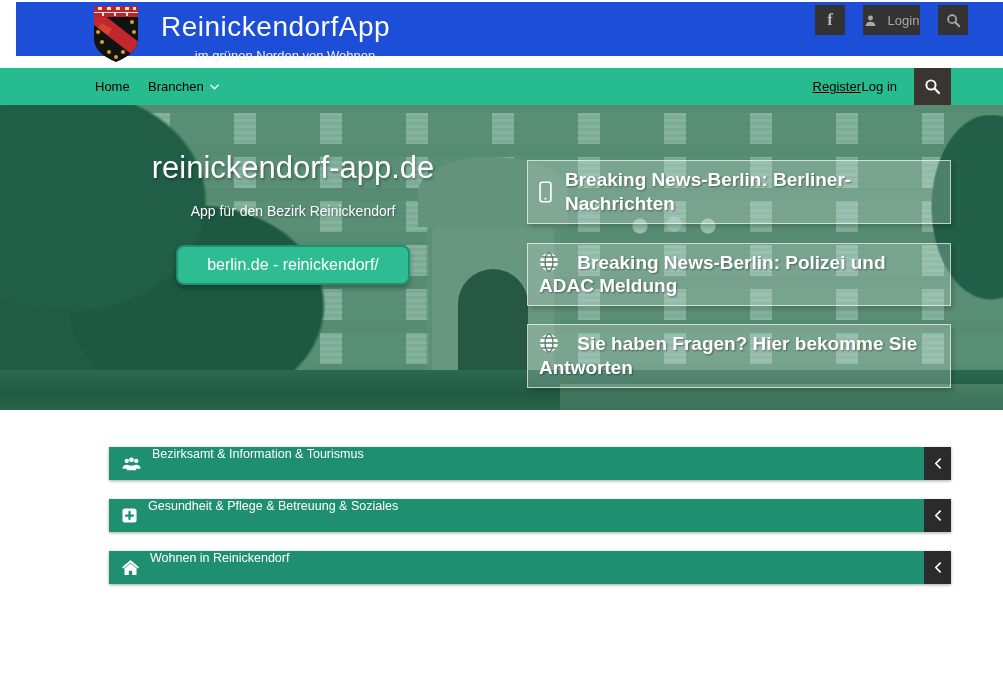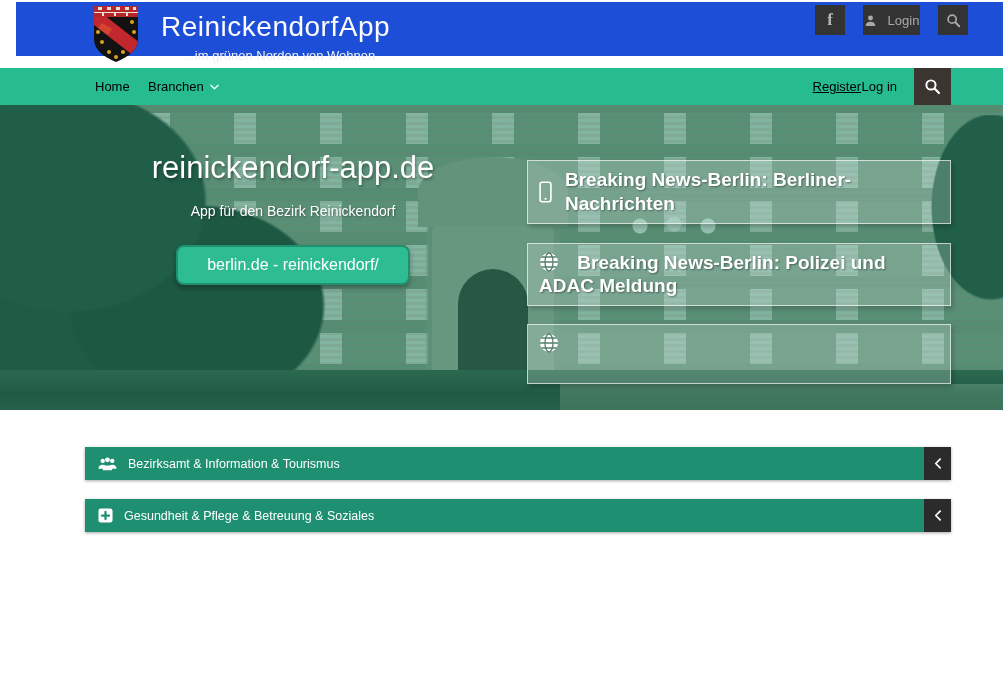--- a/index.html
+++ b/index.html
@@ -65,21 +65,21 @@
   .hero-right{position:absolute;left:527px;top:55px;width:424px;z-index:3;}
   .banner{box-sizing:border-box;background:rgba(230,242,236,.22);border:1px solid rgba(255,255,255,.65);box-shadow:2px 3px 5px rgba(0,0,0,.2);padding:7px 11px;color:#fff;font-size:19px;font-weight:bold;line-height:1.25;text-shadow:1px 1px 2px rgba(0,0,0,.4);cursor:pointer;}
   .banner .b-icon{display:inline-block;vertical-align:-3px;margin-right:13px;}
   .b1{min-height:42px;margin-bottom:19px;display:flex;align-items:center;}
   .b1 .b-icon{flex:0 0 auto;}
   .b2{min-height:60px;margin-bottom:18px;}
   .b3{min-height:60px;}
 
   
   .cats{position:absolute;top:447px;left:85px;width:866px;}
-  .cat-row{position:relative;height:33px;margin-bottom:19px;background:#1e8f70;display:flex;align-items:center;padding-left:13px;box-sizing:border-box;box-shadow:0 1px 3px rgba(0,0,0,.35);cursor:pointer;}
+  .cat-row{position:relative;height:33px;margin-bottom:19px;background:#1e8f70;display:flex;padding-left:13px;box-sizing:border-box;box-shadow:0 1px 3px rgba(0,0,0,.35);cursor:pointer;margin-left:24px;}
   .cat-icon{display:flex;align-items:center;margin-right:11px;color:#fff;}
   .cat-label{color:#fff;font-size:12.5px;}
   .cat-toggle{position:absolute;right:0;top:0;width:27px;height:33px;background:#2b2b2b;display:flex;align-items:center;justify-content:center;cursor:pointer;}
 
   svg{display:block;}
 </style>
 </head>
 <body>
 
 <div class="page">
@@ -202,20 +202,21 @@
       <div class="banner b3">
         <span class="b-icon">
           <svg width="20" height="20" viewBox="0 0 20 20">
               <circle cx="10" cy="10" r="9" fill="#ffffff"></circle>
               <g stroke="#56806d" stroke-width="1.3" fill="none">
                 <ellipse cx="10" cy="10" rx="4" ry="9"></ellipse>
                 <path d="M1 10h18M2.6 5h14.8M2.6 15h14.8"></path>
               </g>
             </svg>
         </span>
+        <span>Sie haben Fragen? Hier bekomme Sie Antworten</span>
       </div>
     </div>
   </section>
 
   <section class="cats">
 
     <div class="cat-row">
       <span class="cat-icon">
         <svg width="19" height="15" viewBox="0 0 22 16">
             <g fill="#ffffff">
@@ -245,15 +246,31 @@
           </svg>
       </span>
       <span class="cat-label">Gesundheit &amp; Pflege &amp; Betreuung &amp; Soziales</span>
       <span class="cat-toggle">
         <svg width="7" height="11" viewBox="0 0 8 12">
             <path d="M7 1L2 6l5 5" fill="none" stroke="#ffffff" stroke-width="2" stroke-linecap="round" stroke-linejoin="round"></path>
           </svg>
       </span>
     </div>
 
+    <div class="cat-row">
+      <span class="cat-icon">
+        <svg width="17" height="15" viewBox="0 0 18 16">
+            <g fill="#ffffff">
+              <path d="M9 0l9 7.6-1.2 1.4L9 2.9 1.2 9 0 7.6z"></path>
+              <path d="M2.6 8.8L9 3.7l6.4 5.1V16h-4.6v-4.6H7.2V16H2.6z"></path>
+            </g>
+          </svg>
+      </span>
+      <span class="cat-label">Wohnen in Reinickendorf</span>
+      <span class="cat-toggle">
+        <svg width="7" height="11" viewBox="0 0 8 12">
+            <path d="M7 1L2 6l5 5" fill="none" stroke="#ffffff" stroke-width="2" stroke-linecap="round" stroke-linejoin="round"></path>
+          </svg>
+      </span>
+    </div>
 
   </section>
 </div>
 
 </body></html>

